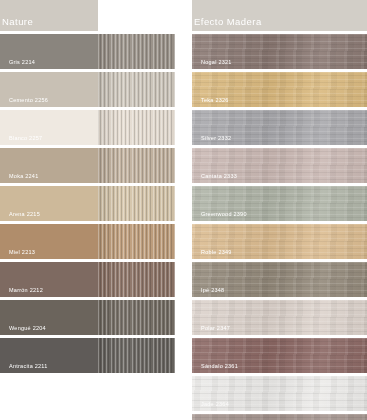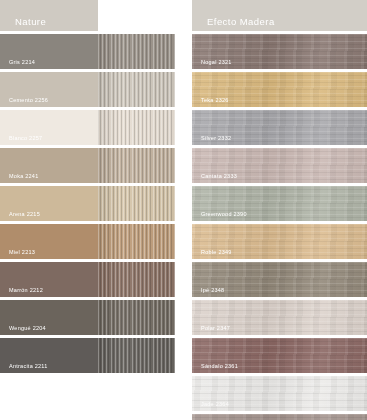--- a/index.html
+++ b/index.html
@@ -33,21 +33,21 @@
     height:31px;
     display:flex;
     flex:0 0 auto;
     overflow:hidden;
   }
   .hdr-half{
     position:relative;
     display:flex;
     align-items:flex-end;
     box-sizing:border-box;
-    padding:0 0 5px 15px;
+    padding:0 0 5px 2px;
     overflow:hidden;
   }
   .hdr-nature{width:56%;background:#cfcac2;}
   .hdr-tecno{width:44%;background:#96938f;}
   .hdr-madera{width:100%;background:#d2cec7;}
   .hdr-label{
     color:#ffffff;
     font-size:9.5px;
     letter-spacing:.45px;
     line-height:1;

